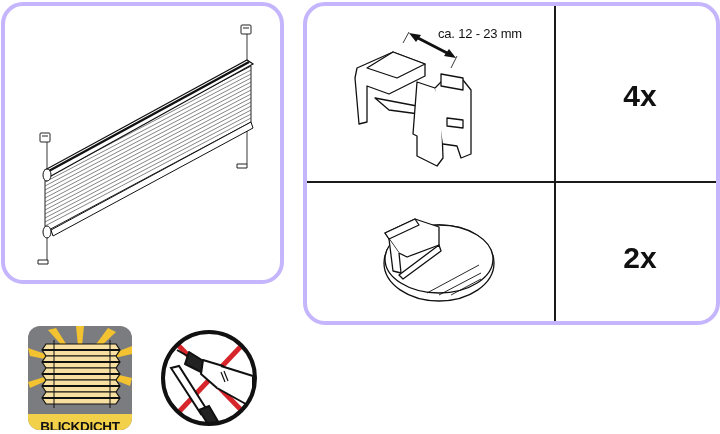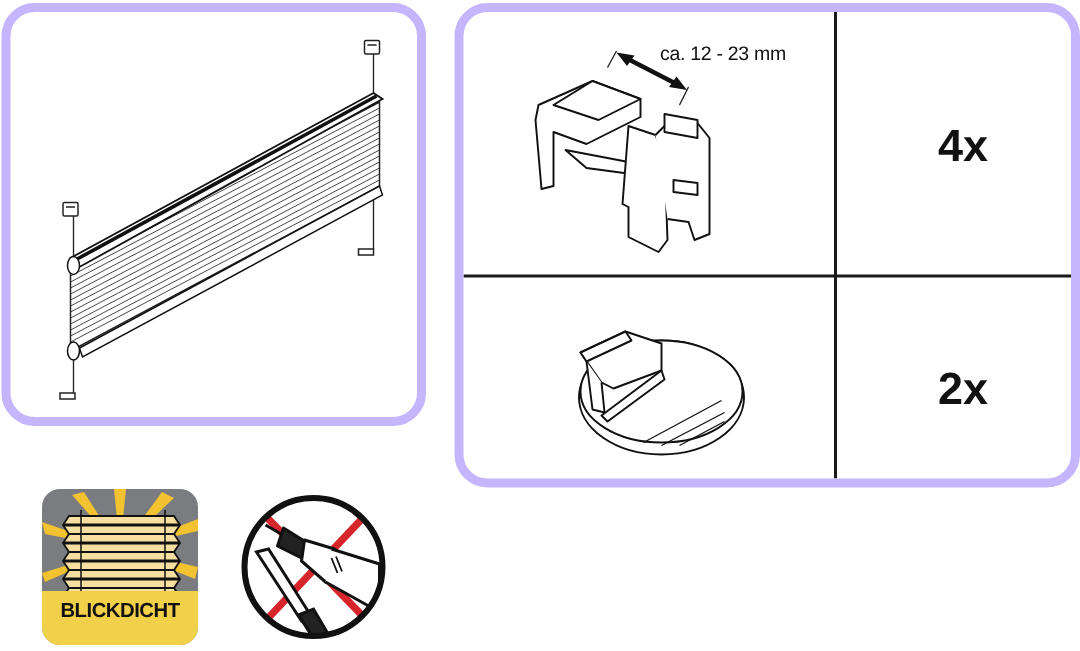--- a/index.html
+++ b/index.html
@@ -1,28 +1,28 @@
 <!DOCTYPE html>
 <html><head>
 <meta charset="utf-8">
 <style>
   html,body{margin:0;padding:0;background:#fff;}
   body{width:720px;height:434px;position:relative;overflow:hidden;font-family:"Liberation Sans",sans-serif;}
-  .panel{position:absolute;border:6px solid #c4b5fd;border-radius:22px;box-sizing:border-box;background:#fff;}
+  .panel{position:absolute;border:4px solid #c4b5fd;border-radius:22px;box-sizing:border-box;background:#fff;}
   #left-panel{left:1px;top:2px;width:283px;height:282px;}
   #right-panel{left:303px;top:2px;width:417px;height:323px;overflow:hidden;}
   .vdiv{position:absolute;left:247px;top:0;width:2px;height:100%;background:#1a1a1a;}
   .hdiv{position:absolute;left:0;top:175px;width:100%;height:2px;background:#1a1a1a;}
   .qty{position:absolute;left:249px;width:168px;text-align:center;font-weight:bold;font-size:30px;color:#111;font-family:"Liberation Sans",sans-serif;}
   #qty-1{top:73px;}
   #qty-2{top:235px;}
   .dim-label{position:absolute;left:131px;top:20px;font-size:13px;color:#111;font-family:"Liberation Sans",sans-serif;letter-spacing:-0.2px;}
   svg{position:absolute;}
   #badge{position:absolute;left:28px;top:326px;width:104px;height:104px;border-radius:12px;overflow:hidden;background:#7b7c80;}
-  #badge-label{position:absolute;left:0;bottom:0;width:100%;height:36px;background:#f2d04a;color:#111;font-weight:bold;font-size:13.5px;text-align:center;line-height:26px;font-family:"Liberation Sans",sans-serif;letter-spacing:-0.3px;}
+  #badge-label{position:absolute;left:0;bottom:0;width:100%;height:16px;background:#f2d04a;color:#111;font-weight:bold;font-size:13.5px;text-align:center;line-height:26px;font-family:"Liberation Sans",sans-serif;letter-spacing:-0.3px;}
 </style>
 </head>
 <body>
 
 <div id="left-panel" class="panel">
   <svg width="283" height="282" viewBox="0 0 283 282" style="left:-2px;top:-2px;">
 
     <line x1="244" y1="28" x2="244" y2="160" stroke="#222" stroke-width="0.9"></line>
     <line x1="44" y1="135" x2="44" y2="258" stroke="#222" stroke-width="0.9"></line>
 

